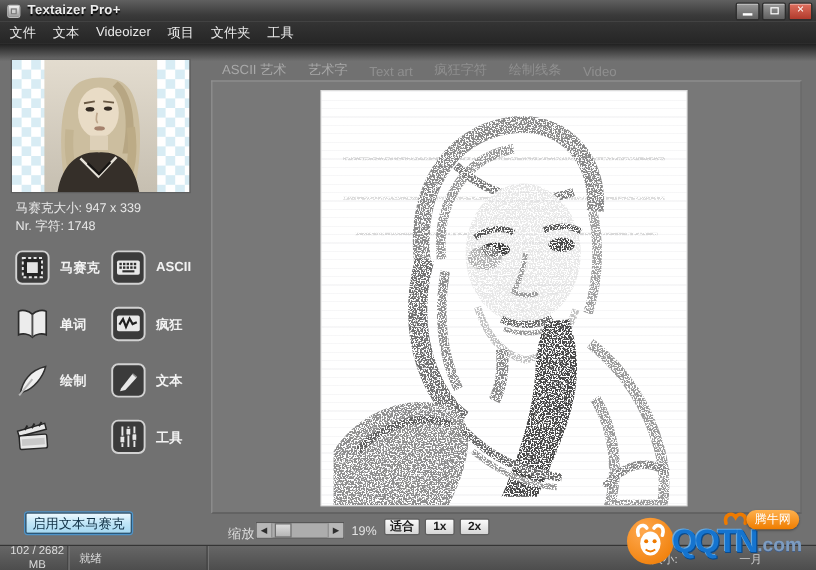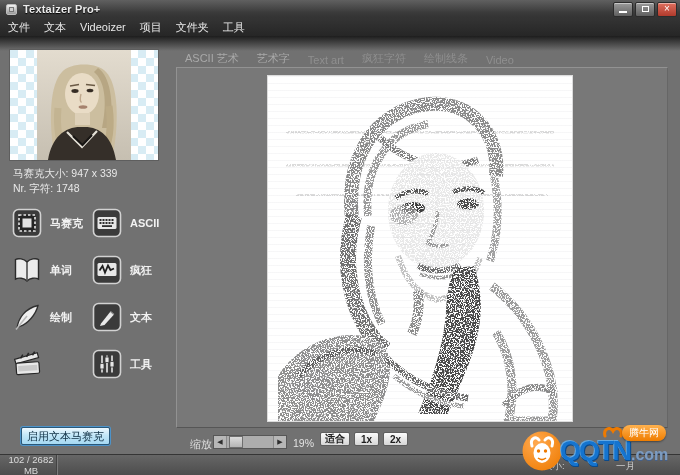--- a/index.html
+++ b/index.html
@@ -332,20 +332,21 @@
     <span class="zs-thumb"></span>
     <span class="zs-arrow right">▶</span>
   </div>
   <span class="zoom-pct">19%</span>
   <button class="zbtn fit">适合</button>
   <button class="zbtn x1">1x</button>
   <button class="zbtn x2">2x</button>
 
   <div class="statusbar">
     <span class="sb-seg sb-mem">102 / 2682 MB</span>
+    <span class="sb-seg sb-state">就绪</span>
     <span class="sb-frag size">大小:</span>
     <span class="sb-frag month">一月</span>
   </div>
 
   <div class="watermark">
     <svg class="wm-circle" viewBox="0 0 40 40">
       <defs>
         <radialGradient id="og" cx="0.35" cy="0.3" r="0.9">
           <stop offset="0" stop-color="#ffa94f"></stop>
             <stop offset="1" stop-color="#ee7a00"></stop>

